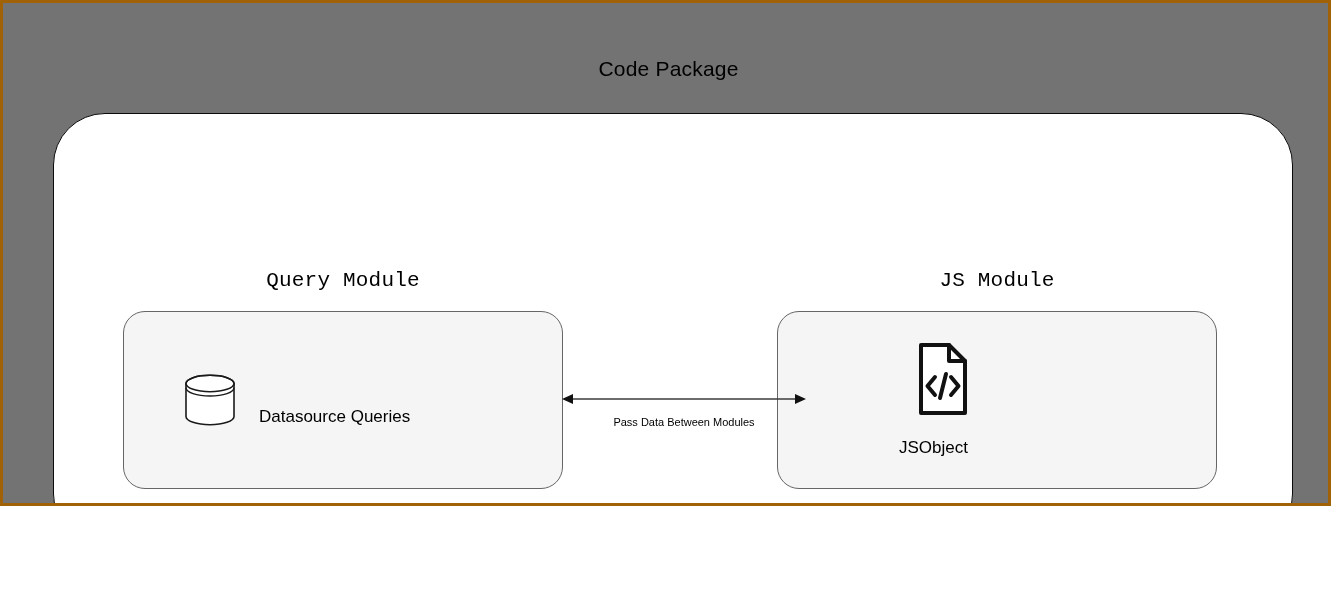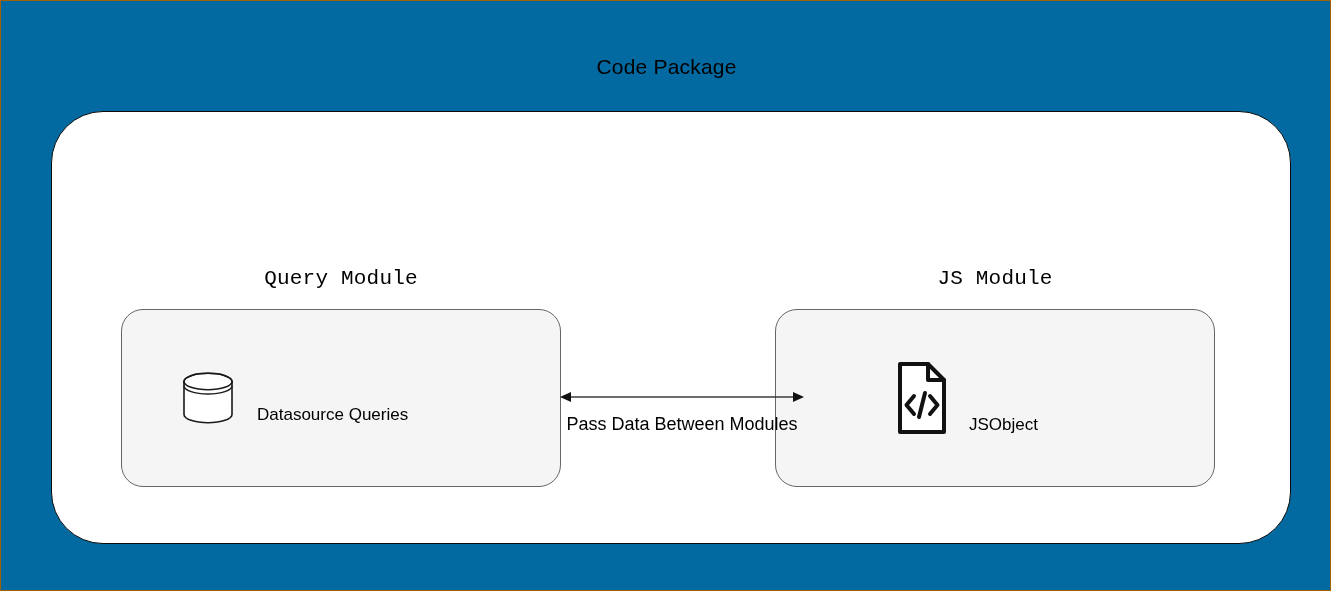--- a/index.html
+++ b/index.html
@@ -8,24 +8,24 @@
     background: #ffffff;
   }
   body {
     font-family: "Liberation Sans", sans-serif;
     -webkit-font-smoothing: antialiased;
   }
 
   #canvas {
     position: relative;
     width: 1331px;
-    height: 591px;
-    background: #0369a1;
+    height: 506px;
+    background: #737373;
     box-sizing: border-box;
-    border: 1px solid #a16207;
+    border: 3px solid #a16207;
     overflow: hidden;
   }
 
   
   .package-title {
     position: absolute;
     left: 0;
     top: 54px;
     width: 1331px;
     text-align: center;
@@ -91,20 +91,21 @@
 
   
   .node-row {
     display: flex;
     align-items: flex-end;
     gap: 22px;
     padding-left: 59px;
   }
   #module-js .node-row {
     padding-left: 121px;
+    flex-direction: column;
   }
   .node-label {
     font-size: 17px;
     color: #000000;
     white-space: nowrap;
   }
 
   .icon-db {
     width: 54px;
     height: 54px;
@@ -128,21 +129,21 @@
   }
   .connector svg {
     display: block;
   }
   .connector-label {
     position: absolute;
     left: 531px;
     top: 413px;
     width: 300px;
     text-align: center;
-    font-size: 18px;
+    font-size: 11px;
     color: #000000;
   }
 </style>
 </head>
 <body>
 
 <div id="canvas">
 
   <div class="package-title">Code Package</div>
 

